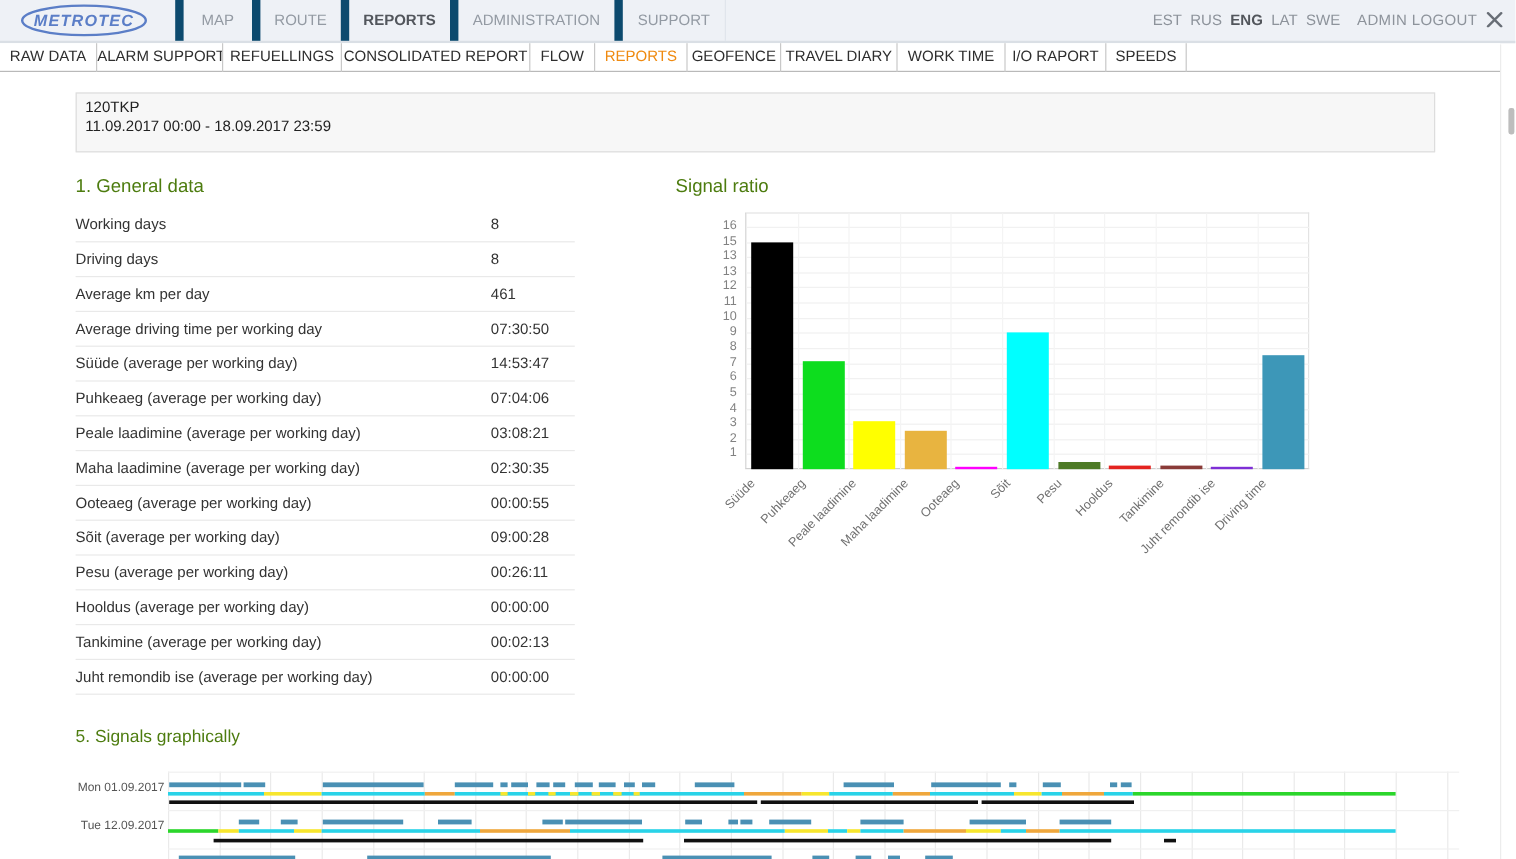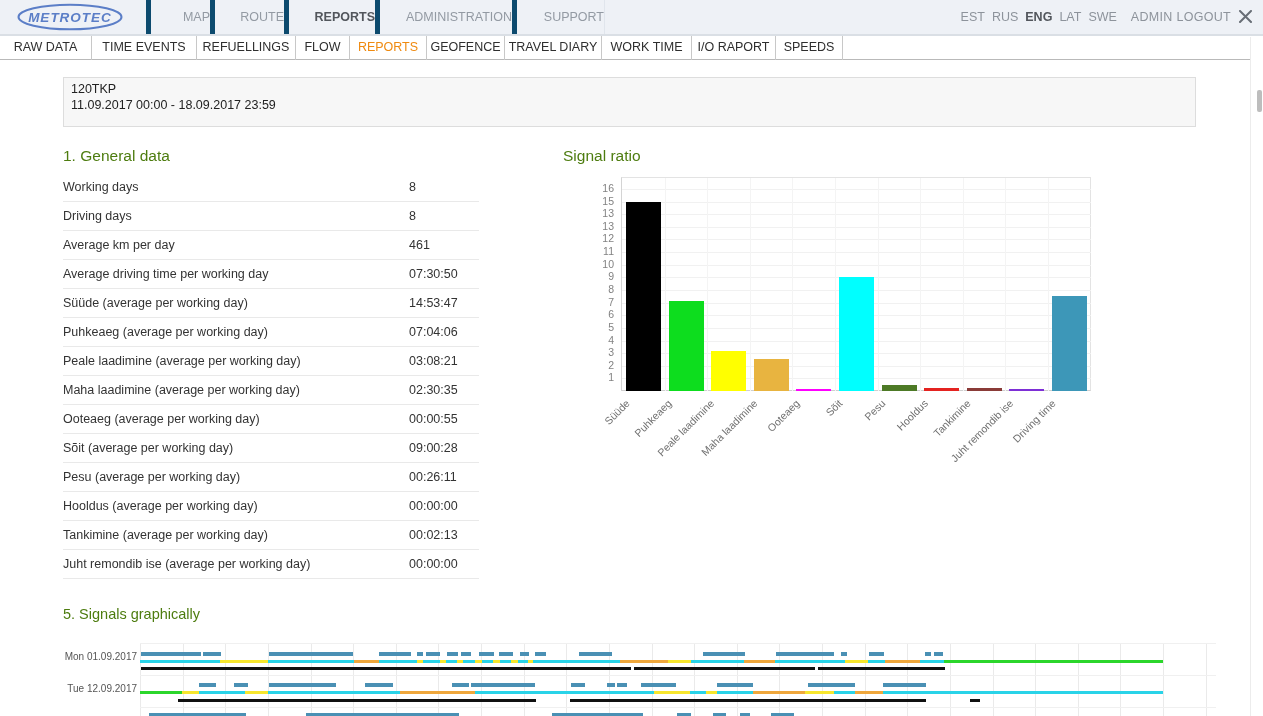--- a/index.html
+++ b/index.html
@@ -2,21 +2,21 @@
 <html><head><meta charset="utf-8">
 <style>
 *{margin:0;padding:0;box-sizing:border-box;}
 html,body{width:1263px;height:716px;overflow:hidden;background:#fff;
  font-family:"Liberation Sans",sans-serif;}
 .abs{position:absolute;}
 #page{position:relative;width:1263px;height:716px;}
 
 #topbar{position:absolute;left:0;top:0;width:1263px;height:36px;background:#eef1f6;border-bottom:2px solid #dadfe5;}
 #mainnav{position:absolute;left:146px;top:0;height:34px;display:flex;}
-#mainnav div{height:34px;line-height:34px;text-align:right;font-size:12.5px;color:#939aa3;border-left:5px solid #0c4a6e;}
+#mainnav div{height:34px;line-height:34px;text-align:center;font-size:12.5px;color:#939aa3;border-left:7px solid #0c4a6e;}
 #mainnav div:last-child{border-right:1px solid #e0e5ec;}
 #mainnav div.act{color:#52565c;font-weight:bold;}
 #langs{position:absolute;top:0;right:10px;height:48px;line-height:34px;font-size:12.5px;color:#8d939b;}
 #langs span{margin-left:7px;}
 #langs .act{color:#52565c;font-weight:bold;}
 #langs .lg{margin-left:14px;letter-spacing:0.3px;}
 #xbtn{display:inline-block;margin-left:16px;vertical-align:-2px;}
 
 #tabs{position:absolute;left:0;top:36px;width:1250px;height:24px;background:#fff;border-bottom:1px solid #b9b9b9;display:flex;}
 #tabs div{height:24px;line-height:23px;text-align:center;font-size:12.5px;color:#2e2e2e;border-right:1px solid #c8c8c8;overflow:hidden;white-space:nowrap;}
@@ -59,23 +59,24 @@
 <div class="" style="width:64px">MAP</div>
 <div class="" style="width:74px">ROUTE</div>
 <div class="act" style="width:91px">REPORTS</div>
 <div class="" style="width:137px">ADMINISTRATION</div>
 <div class="" style="width:93px">SUPPORT</div>
 </div>
 <div id="langs"><span>EST</span><span>RUS</span><span class="act">ENG</span><span>LAT</span><span>SWE</span><span class="lg">ADMIN LOGOUT</span><span id="xbtn"><svg width="15" height="13" viewBox="0 0 15 13">
           <path d="M2 1 L13 12 M13 1 L2 12" stroke="#686e76" stroke-width="2" stroke-linecap="round"></path>
         </svg></span></div>
 <div id="tabs">
-<div style="width:92px">RAW DATA</div>
-<div style="width:105px">TIME EVENTS</div>
+<div style="width:81px">RAW DATA</div>
+<div style="width:105px">ALARM SUPPORT</div>
 <div style="width:99px">REFUELLINGS</div>
+<div style="width:157px">CONSOLIDATED REPORT</div>
 <div style="width:54px">FLOW</div>
 <div class="act" style="width:77px">REPORTS</div>
 <div style="width:78px">GEOFENCE</div>
 <div style="width:97px">TRAVEL DIARY</div>
 <div style="width:90px">WORK TIME</div>
 <div style="width:84px">I/O RAPORT</div>
 <div style="width:67px">SPEEDS</div>
 </div>
 <div id="infobox">
 <div class="line">

